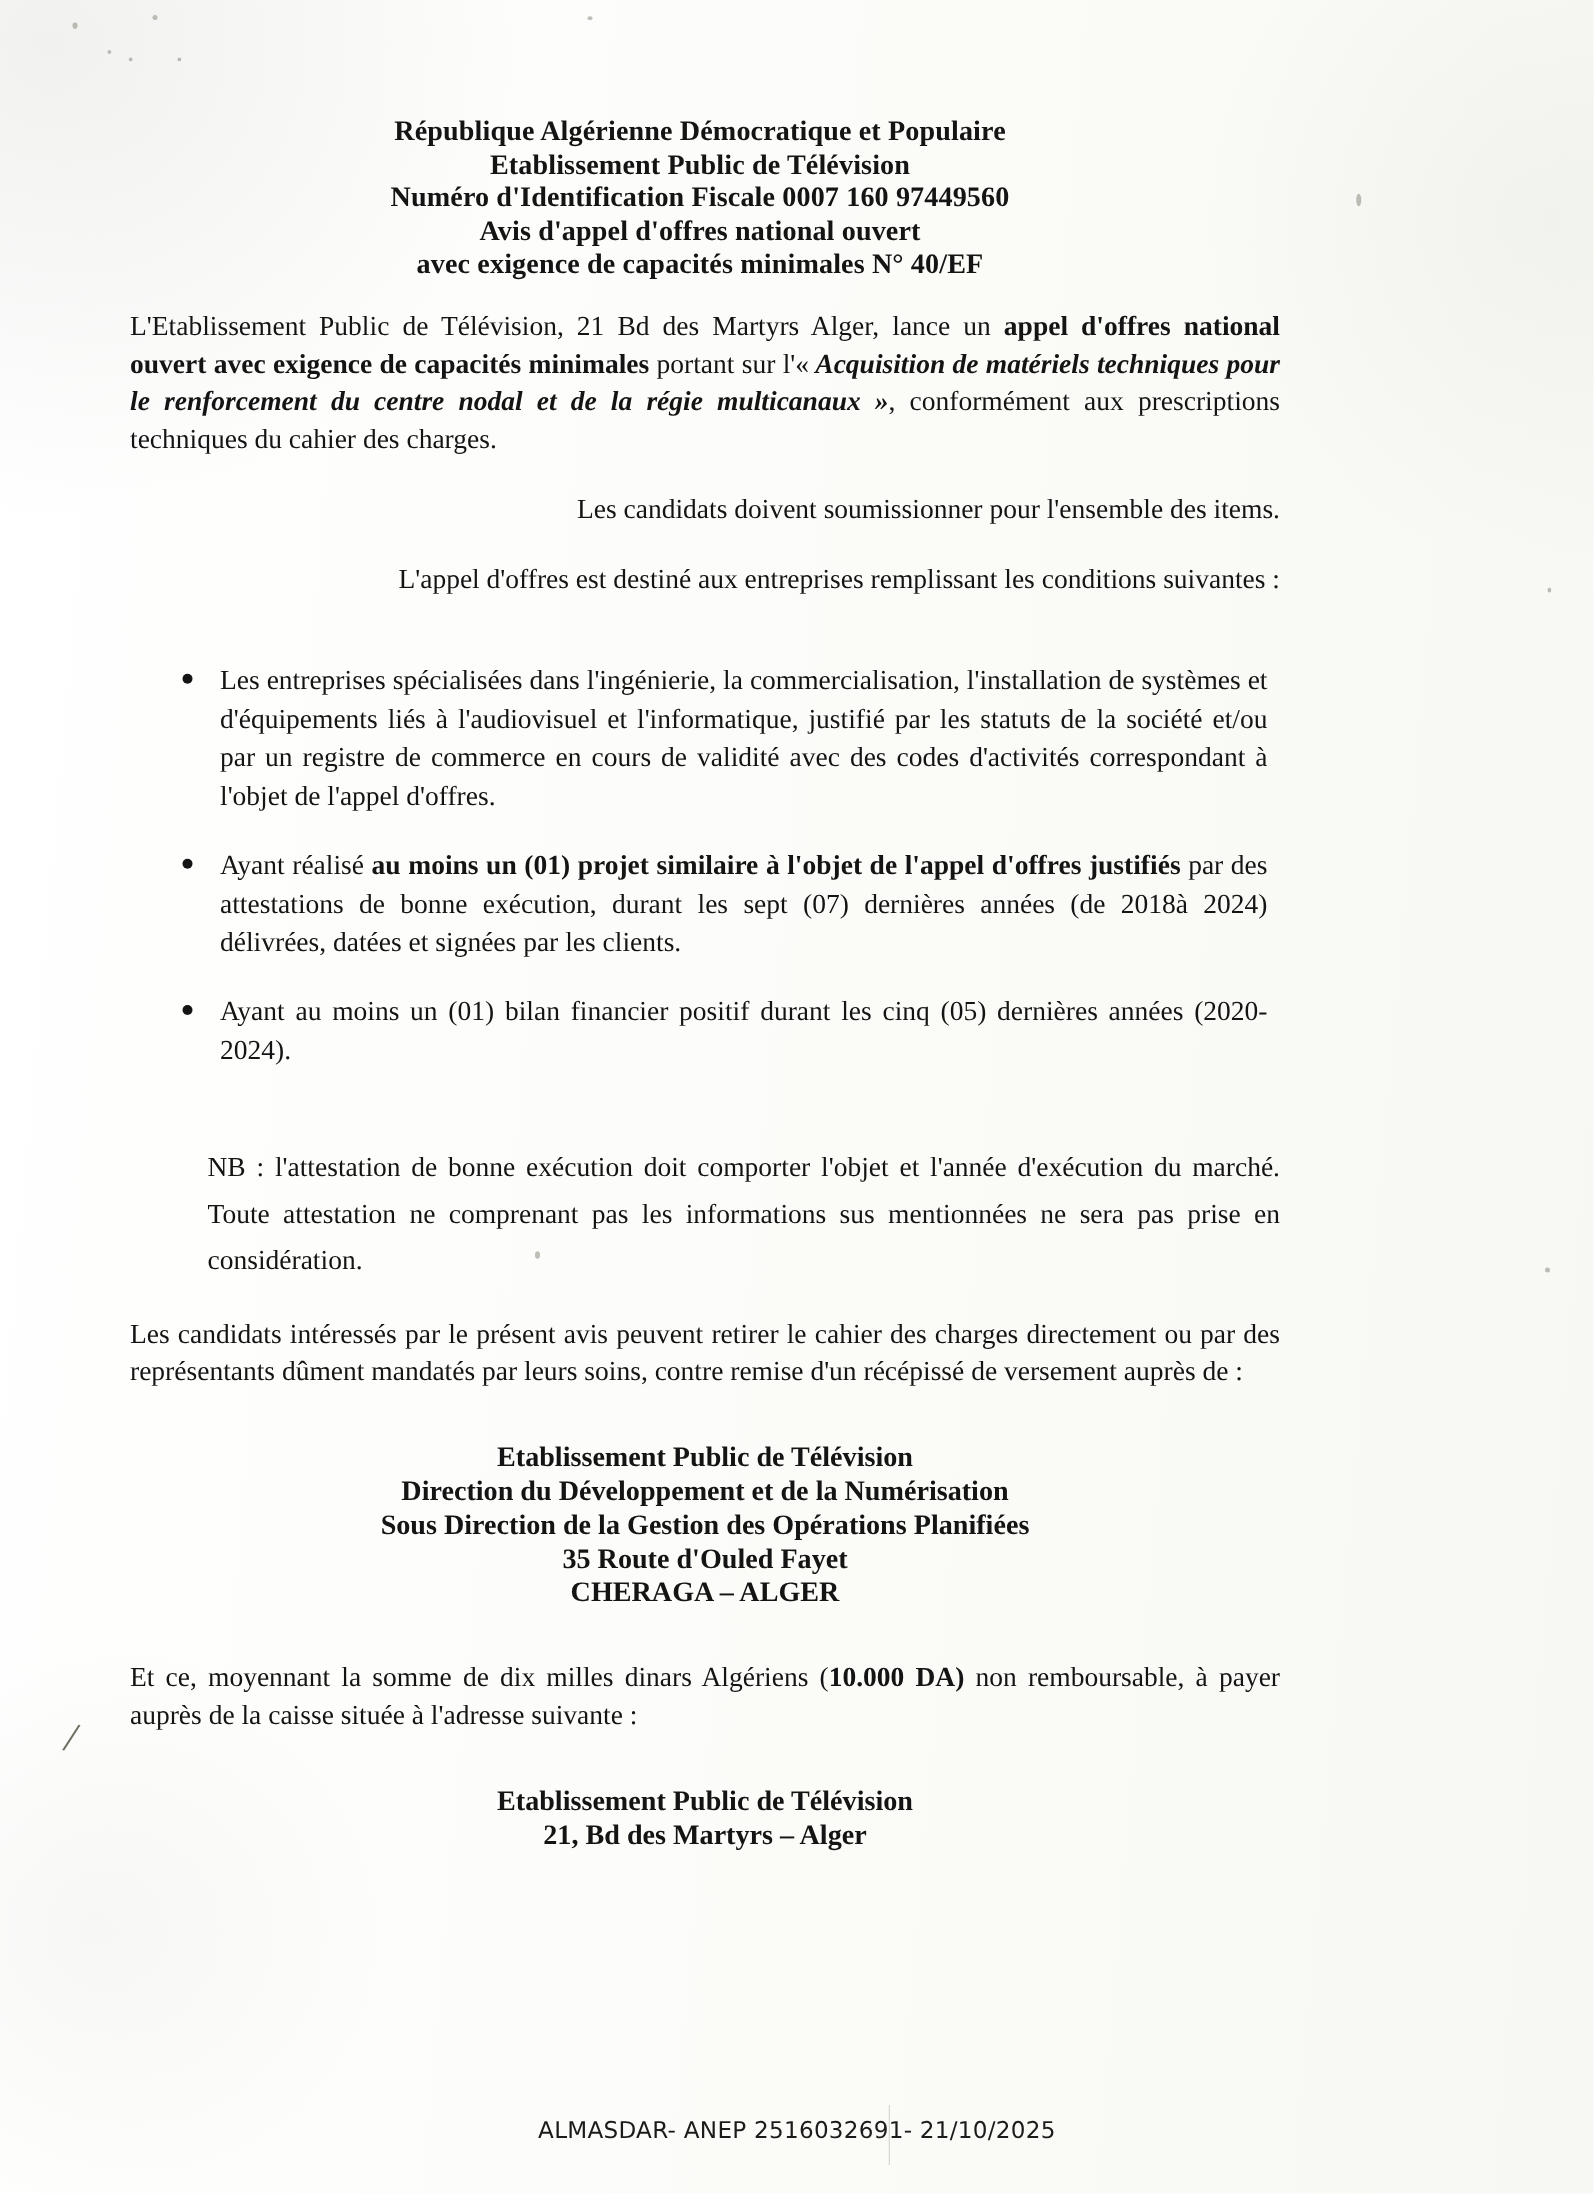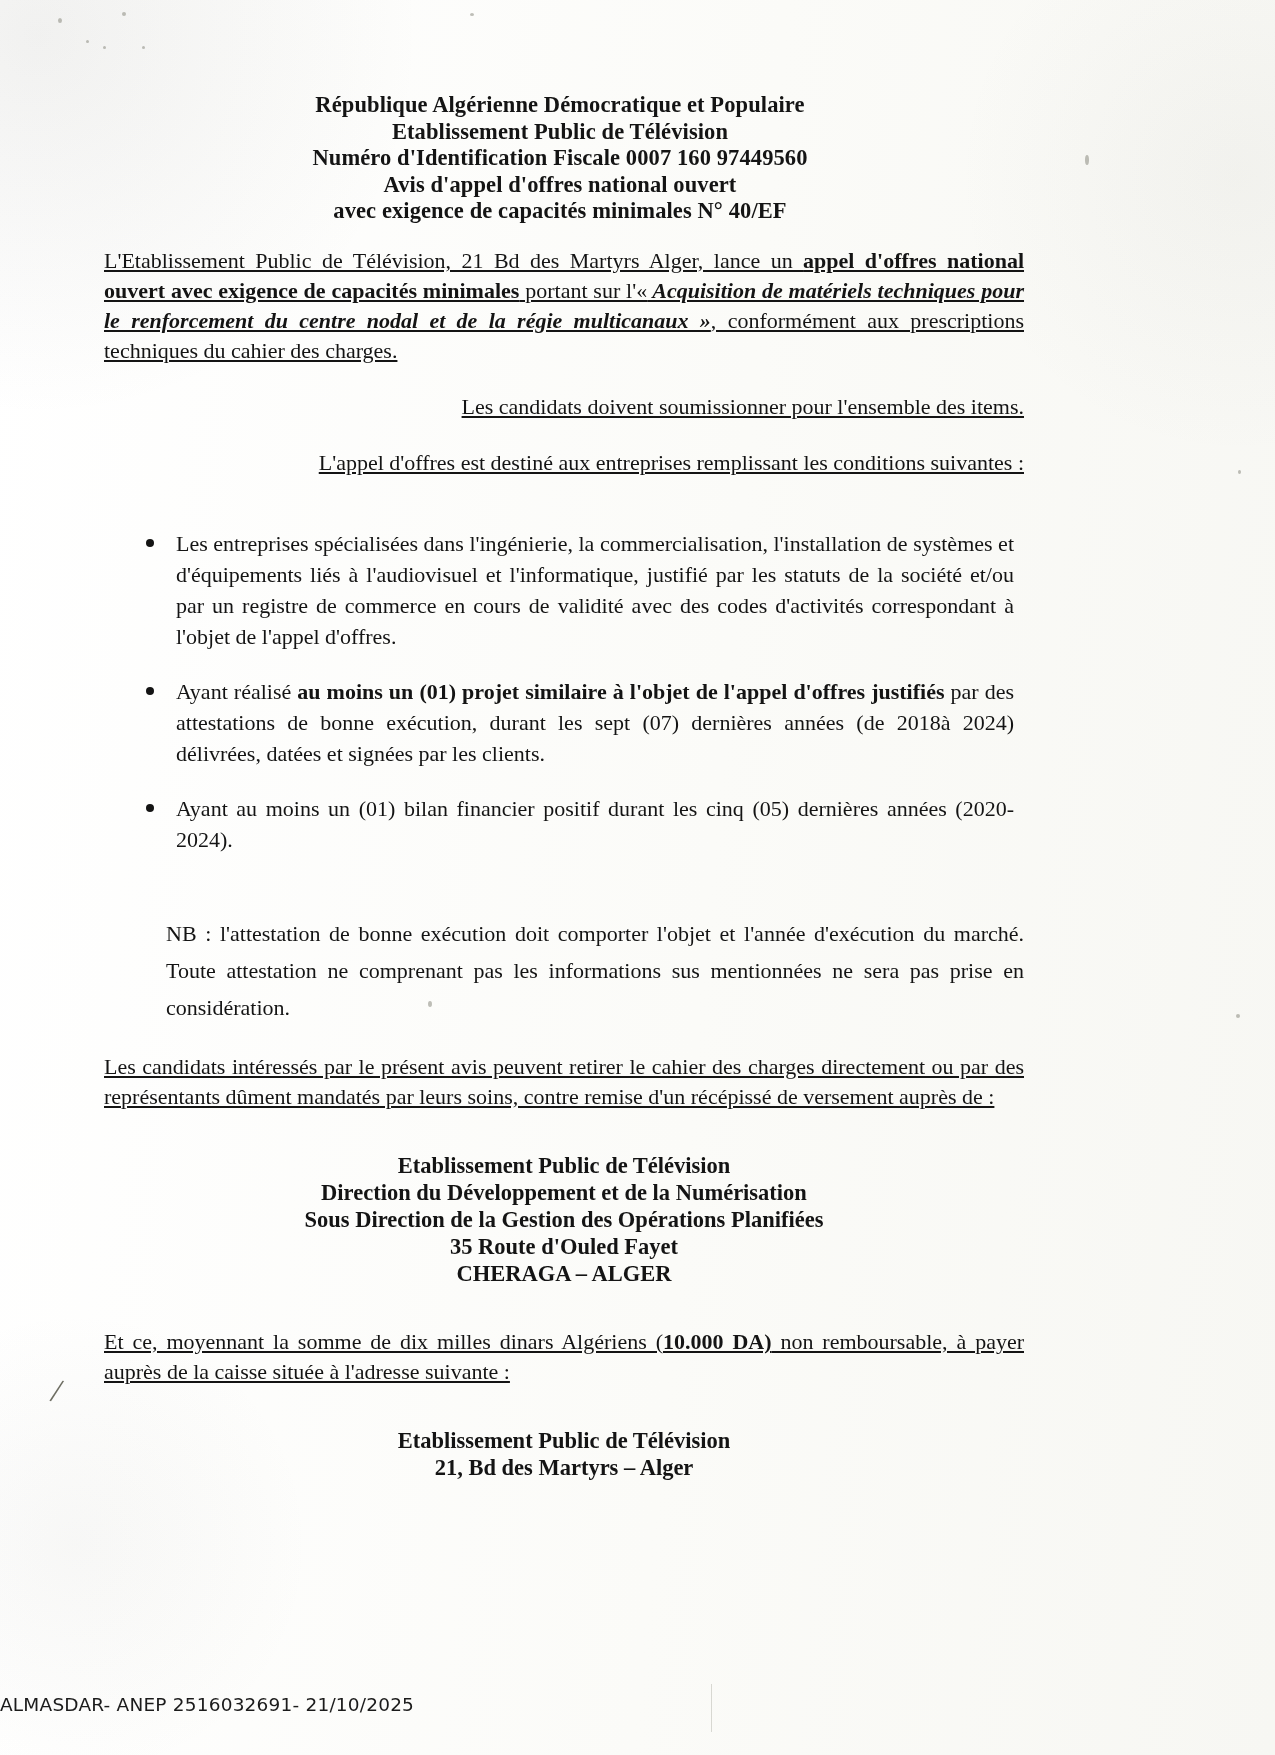--- a/index.html
+++ b/index.html
@@ -72,21 +72,20 @@
     left: 104px;
     top: 246px;
     width: 920px;
   }
   p.par {
     margin: 0 0 0 0;
     font-size: 22px;
     line-height: 30px;
     text-align: justify;
     text-justify: inter-word;
-    text-decoration: underline;
   }
   p.par.nojust { text-align: right; }
   .gap-sm { height: 18px; }
   .gap-md { height: 26px; }
   .gap-lg { height: 40px; }
   .b { font-weight: bold; }
   .bi { font-weight: bold; font-style: italic; }
 
   
   ul.conds {
@@ -127,20 +126,21 @@
     font-size: 22.5px;
     line-height: 27px;
   }
 
   
   .footer {
     position: absolute;
     left: 0;
     top: 1694px;
     width: 1275px;
+    text-align: center;
     font-family: "DejaVu Sans", sans-serif;
     font-size: 18.5px;
     color: #1b1b1b;
     letter-spacing: .2px;
   }
   .footer-rule {
     position: absolute;
     left: 711px;
     top: 1684px;
     width: 1px;

